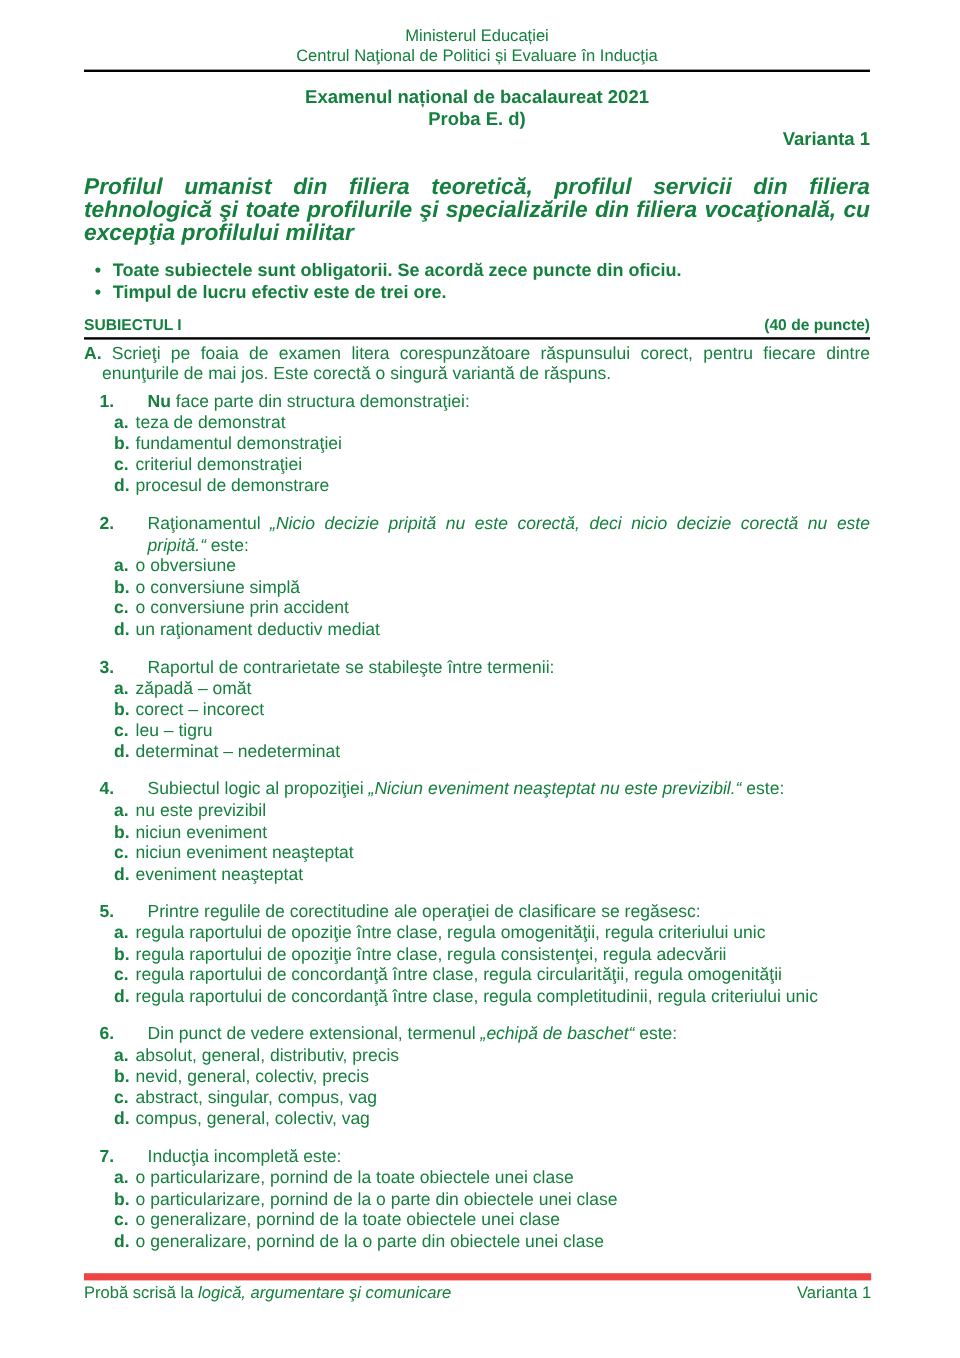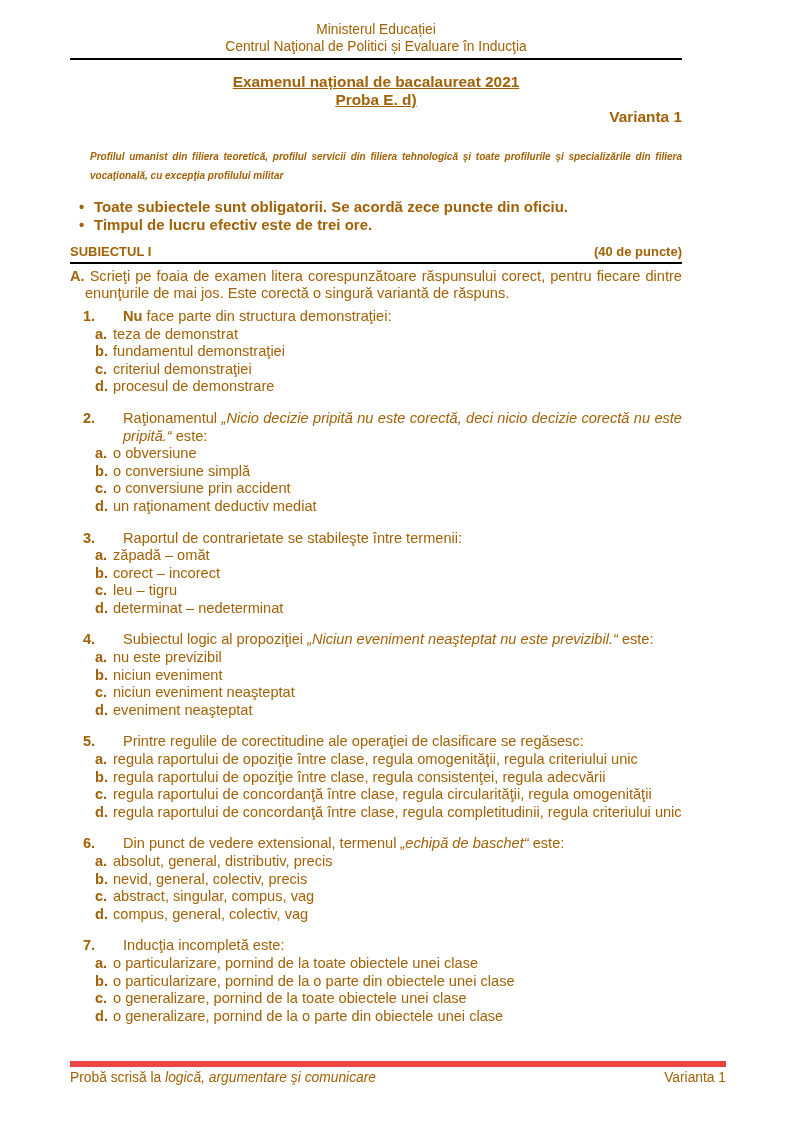--- a/index.html
+++ b/index.html
@@ -3,38 +3,37 @@
 <meta charset="utf-8">
 <style>
   * { margin: 0; padding: 0; box-sizing: border-box; }
   html, body { background: #e9e9e9; }
   .page {
     position: relative;
     width: 800px;
     height: 1132px;
     margin: 0 auto;
     background: #ffffff;
-    color: #a16207;
+    color: #15803d;
     font-family: "Liberation Sans", "DejaVu Sans", sans-serif;
     font-size: 14.6px;
     line-height: 17.6px;
-    padding: 21px 118px 0 70px;
+    padding: 21px 75px 0 70px;
     overflow: hidden;
   }
   .org-line { text-align: center; font-size: 13.8px; line-height: 17px; }
   .header-rule { border: none; border-top: 2px solid #000; margin: 3px 0 0 0; }
   .title-block { margin-top: 13px; }
-  .title-line { text-align: center; font-weight: bold; font-size: 15.4px; line-height: 17.6px; text-decoration: underline; }
+  .title-line { text-align: center; font-weight: bold; font-size: 15.4px; line-height: 17.6px; }
   .variant-top { text-align: right; font-weight: bold; font-size: 15.4px; line-height: 17.6px; margin-top: 0; }
   .profile-note {
     margin-top: 21px;
     font-weight: bold; font-style: italic;
-    font-size: 10px; line-height: 19px;
+    font-size: 19px; line-height: 19px;
     text-align: justify;
-    margin-left: 20px;
   }
   .bullet-list { list-style: none; margin-top: 13px; font-weight: bold; font-size: 15px; line-height: 18.5px; }
   .bullet-item { display: flex; }
   .dot { flex: 0 0 auto; margin-left: 9px; width: 15px; }
   .subject-row {
     margin-top: 9px;
     display: flex; justify-content: space-between;
     font-weight: bold; font-size: 13px; line-height: 16px;
     border-bottom: 2px solid #000; padding-bottom: 2px;
   }

